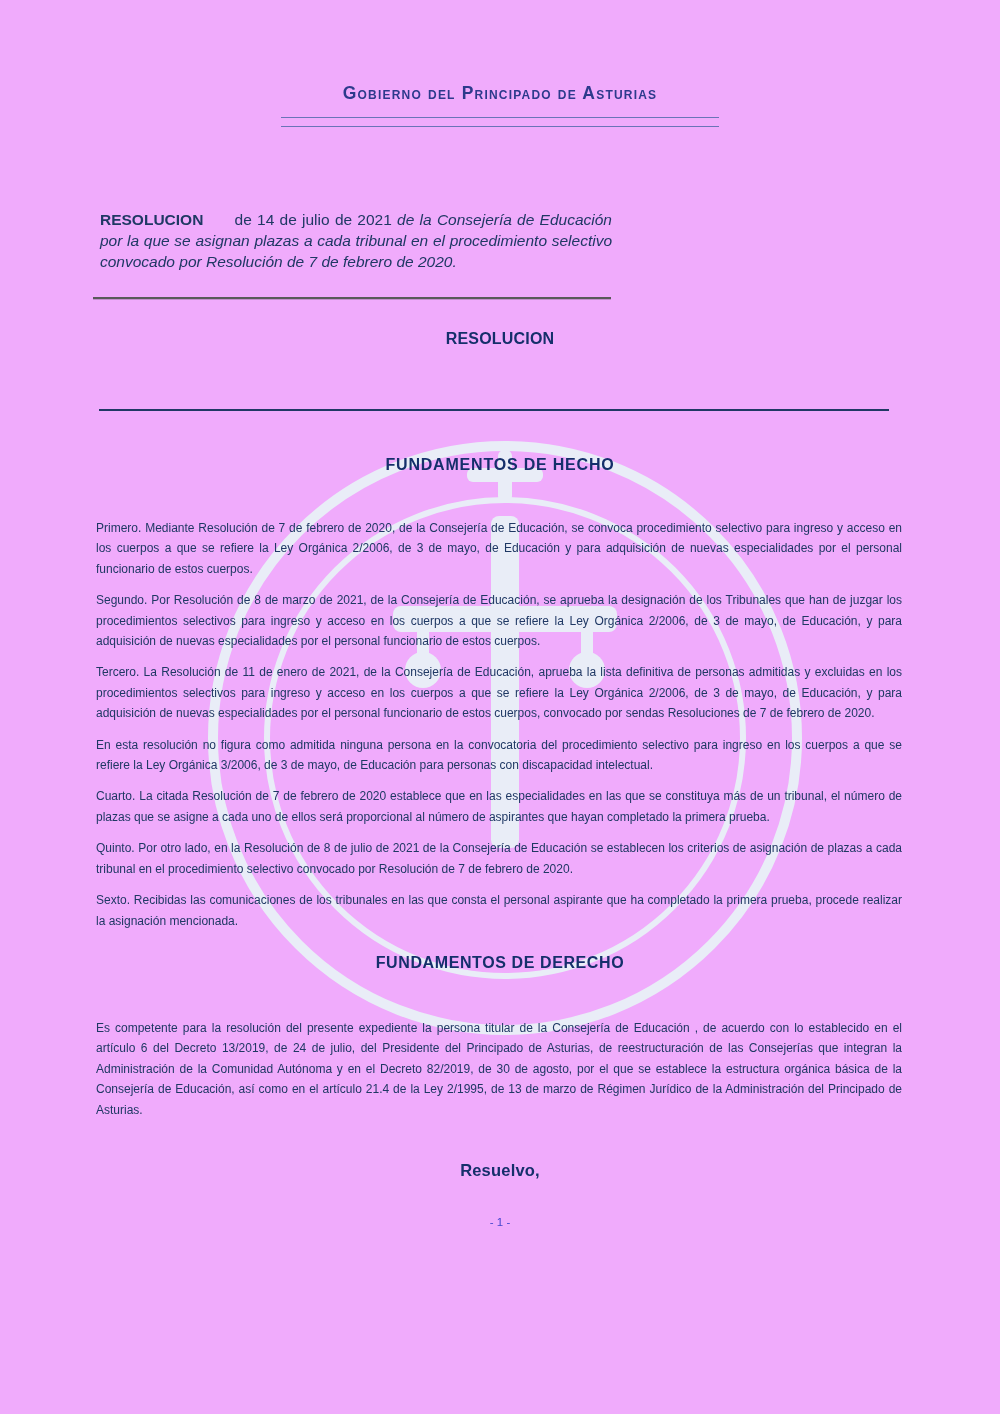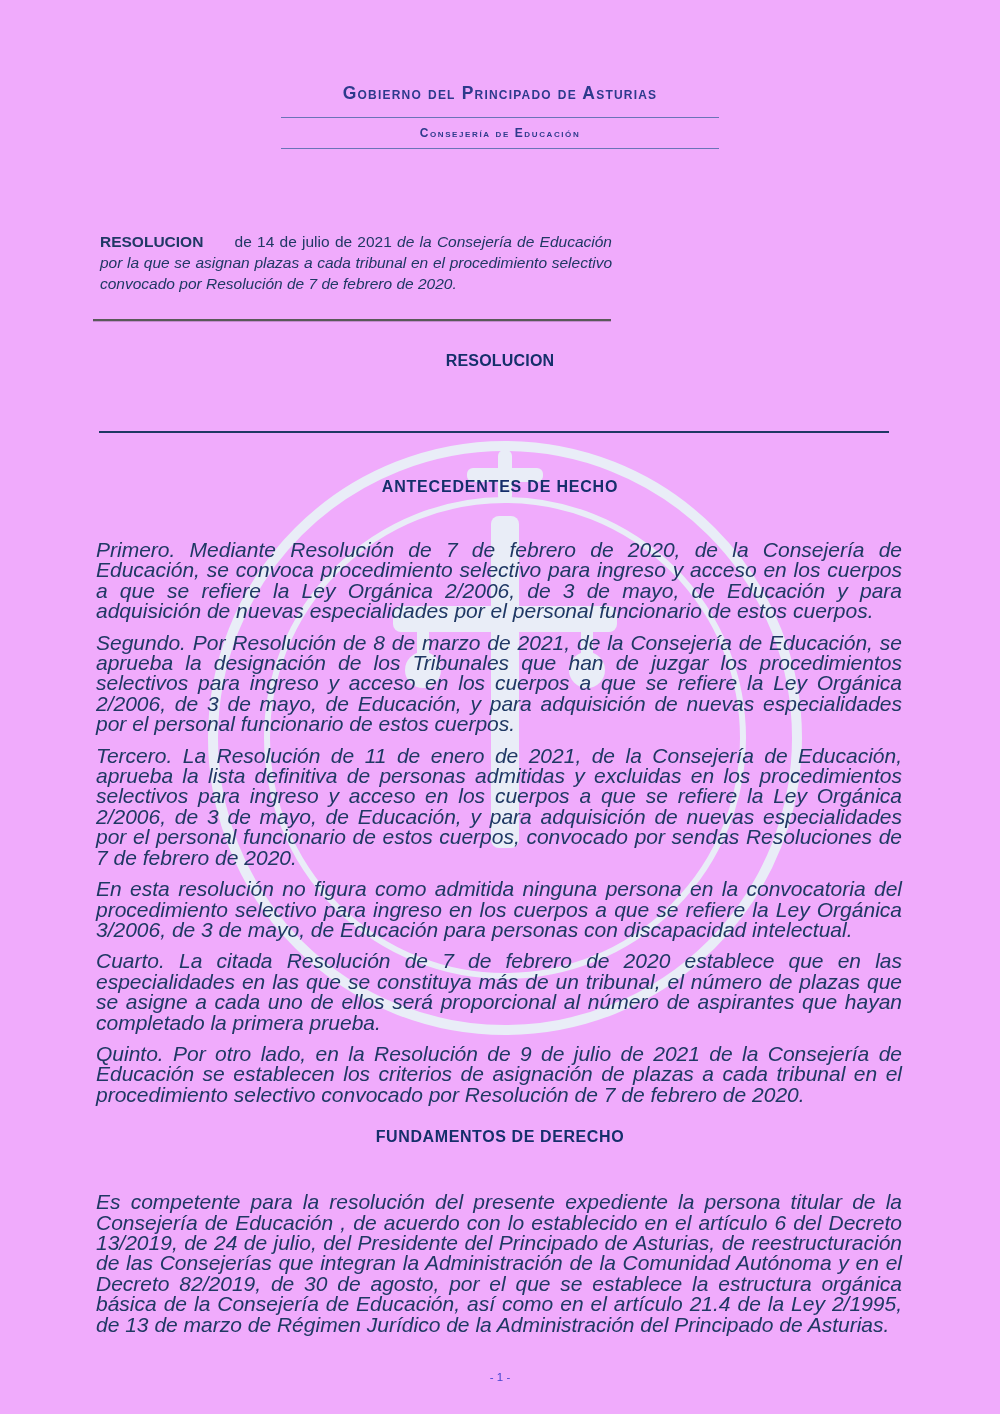--- a/index.html
+++ b/index.html
@@ -88,25 +88,24 @@
     border-top: 2px solid #1F3864;
   }
   .antecedentes-heading { margin-top: 45px; letter-spacing: 0.8px; }
   .fundamentos-heading  { margin-top: 23px; letter-spacing: 0.6px; }
   .resuelvo-heading     { margin-top: 41px; font-size: 16.5px; }
 
   
   .body-col { margin-left: 96px; width: 806px; }
   .body-col p {
     margin: 0 0 11px 0;
-    font-size: 21px;
+    font-size: 12px;
     line-height: 20.4px;
     text-align: justify;
     color: #1F3864;
-    font-style: italic;
   }
   .first-para { margin-top: 44px !important; }
   .fund-para  { margin-top: 46px !important; }
 
   
   .page-number {
     margin-top: 36px;
     text-align: center;
     font-size: 11.5px;
     color: #4445CE;
@@ -131,46 +130,47 @@
       <circle cx="382" cy="232" r="18"></circle>
       <rect x="212" y="194" width="12" height="28"></rect>
       <rect x="376" y="194" width="12" height="28"></rect>
     </g>
   </svg>
 
   <div class="content">
 
     <div class="gov-title">Gobierno del Principado de Asturias</div>
     <hr class="header-rule r1">
-    <div class="dept-title">Consejería de Educación</div>
     <hr class="header-rule r2">
 
     <div class="title-block">
       <span class="t-bold">RESOLUCION</span><span class="t-reg"> de 14 de julio de 2021 </span><span class="t-ital">de la Consejería de Educación por la que se asignan plazas a cada tribunal en el procedimiento selectivo convocado por Resolución de 7 de febrero de 2020.</span>
     </div>
     <hr class="title-underline">
 
     <div class="center-heading res-heading">RESOLUCION</div>
 
     <hr class="full-rule">
 
-    <div class="center-heading antecedentes-heading">ANTECEDENTES DE HECHO</div>
+    <div class="center-heading antecedentes-heading">FUNDAMENTOS DE HECHO</div>
 
     <div class="body-col">
       <p class="first-para">Primero. Mediante Resolución de 7 de febrero de 2020, de la Consejería de Educación, se convoca procedimiento selectivo para ingreso y acceso en los cuerpos a que se refiere la Ley Orgánica 2/2006, de 3 de mayo, de Educación y para adquisición de nuevas especialidades por el personal funcionario de estos cuerpos.</p>
       <p>Segundo. Por Resolución de 8 de marzo de 2021, de la Consejería de Educación, se aprueba la designación de los Tribunales que han de juzgar los procedimientos selectivos para ingreso y acceso en los cuerpos a que se refiere la Ley Orgánica 2/2006, de 3 de mayo, de Educación, y para adquisición de nuevas especialidades por el personal funcionario de estos cuerpos.</p>
       <p>Tercero. La Resolución de 11 de enero de 2021, de la Consejería de Educación, aprueba la lista definitiva de personas admitidas y excluidas en los procedimientos selectivos para ingreso y acceso en los cuerpos a que se refiere la Ley Orgánica 2/2006, de 3 de mayo, de Educación, y para adquisición de nuevas especialidades por el personal funcionario de estos cuerpos, convocado por sendas Resoluciones de 7 de febrero de 2020.</p>
       <p>En esta resolución no figura como admitida ninguna persona en la convocatoria del procedimiento selectivo para ingreso en los cuerpos a que se refiere la Ley Orgánica 3/2006, de 3 de mayo, de Educación para personas con discapacidad intelectual.</p>
       <p>Cuarto. La citada Resolución de 7 de febrero de 2020 establece que en las especialidades en las que se constituya más de un tribunal, el número de plazas que se asigne a cada uno de ellos será proporcional al número de aspirantes que hayan completado la primera prueba.</p>
-      <p>Quinto. Por otro lado, en la Resolución de 9 de julio de 2021 de la Consejería de Educación se establecen los criterios de asignación de plazas a cada tribunal en el procedimiento selectivo convocado por Resolución de 7 de febrero de 2020.</p>
+      <p>Quinto. Por otro lado, en la Resolución de 8 de julio de 2021 de la Consejería de Educación se establecen los criterios de asignación de plazas a cada tribunal en el procedimiento selectivo convocado por Resolución de 7 de febrero de 2020.</p>
+      <p>Sexto. Recibidas las comunicaciones de los tribunales en las que consta el personal aspirante que ha completado la primera prueba, procede realizar la asignación mencionada.</p>
     </div>
 
     <div class="center-heading fundamentos-heading">FUNDAMENTOS DE DERECHO</div>
 
     <div class="body-col">
       <p class="fund-para">Es competente para la resolución del presente expediente la persona titular de la Consejería de Educación , de acuerdo con lo establecido en el artículo 6 del Decreto 13/2019, de 24 de julio, del Presidente del Principado de Asturias, de reestructuración de las Consejerías que integran la Administración de la Comunidad Autónoma y en el Decreto 82/2019, de 30 de agosto, por el que se establece la estructura orgánica básica de la Consejería de Educación, así como en el artículo 21.4 de la Ley 2/1995, de 13 de marzo de Régimen Jurídico de la Administración del Principado de Asturias.</p>
     </div>
 
+    <div class="center-heading resuelvo-heading">Resuelvo,</div>
 
     <div class="page-number">- 1 -</div>
 
   </div>
 </div>
 
 </body></html>

